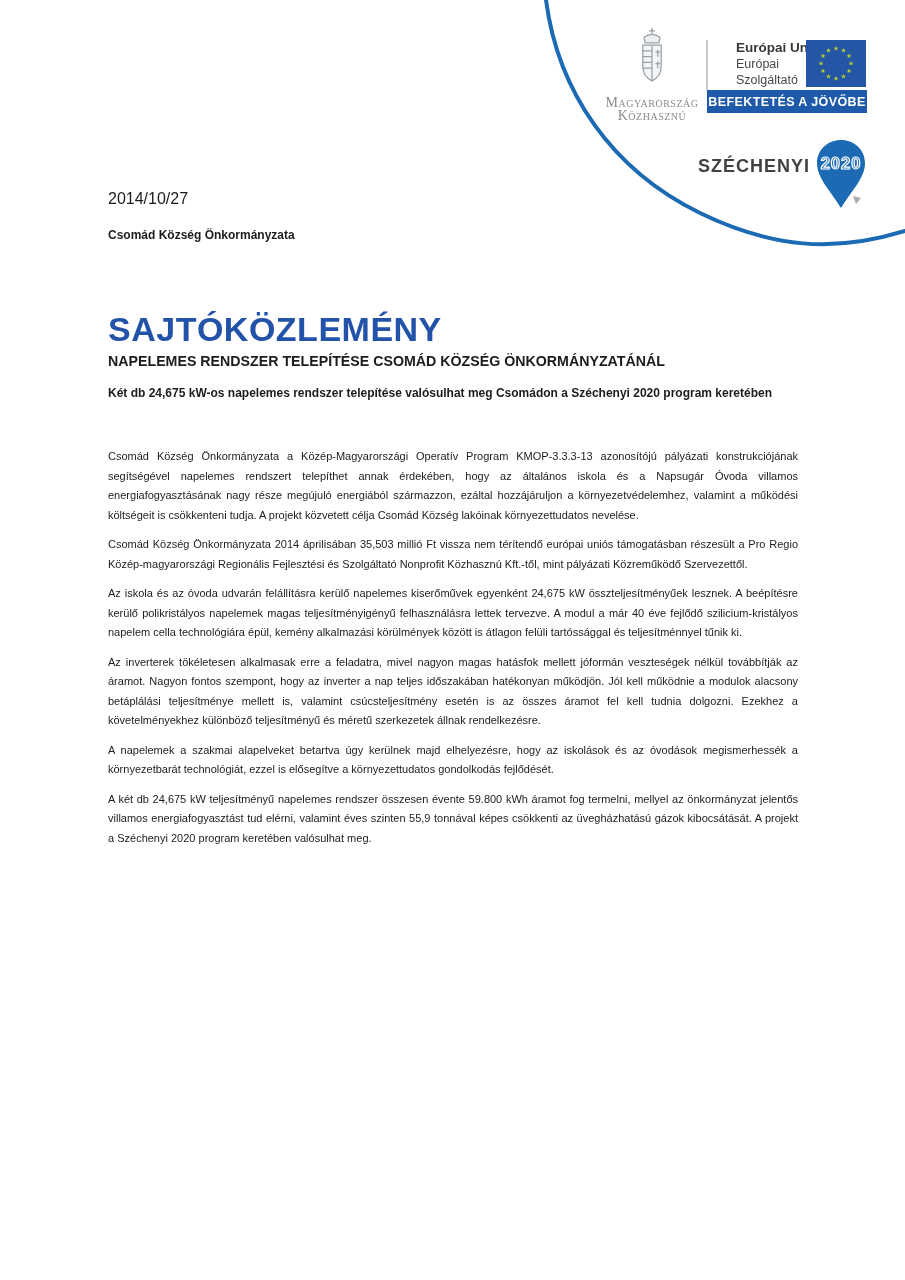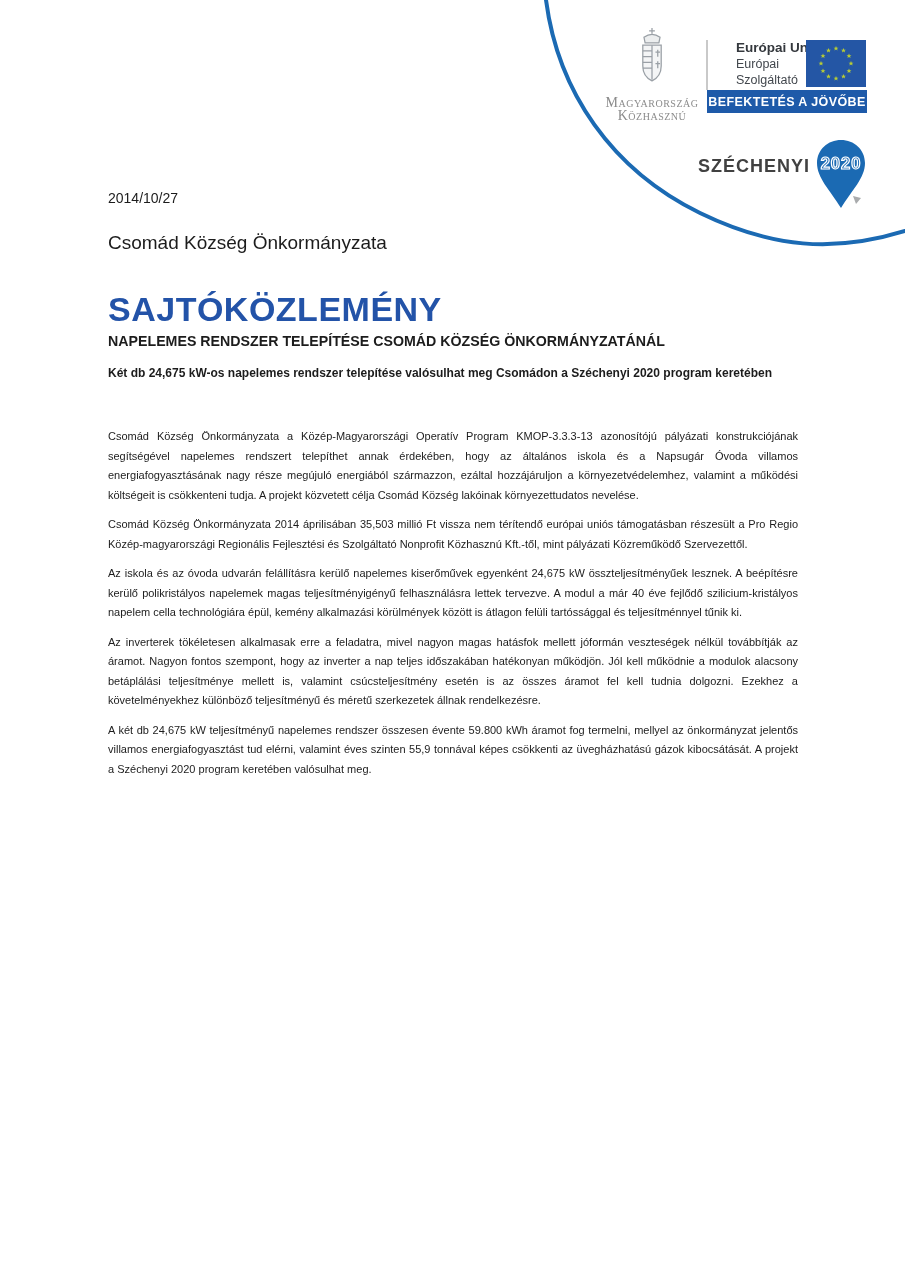--- a/index.html
+++ b/index.html
@@ -46,22 +46,22 @@
   .szechenyi{position:absolute;left:698px;top:150px;display:flex;align-items:flex-start;}
   .szechenyi .sz-name{font-size:18px;font-weight:bold;color:var(--szechenyi-gray);
     letter-spacing:1px;margin-top:6px;}
   .szechenyi .pin-wrap{position:relative;width:56px;height:72px;margin-left:5px;margin-top:-12px;}
   .szechenyi .pin-year{position:absolute;left:0;top:16px;width:52px;text-align:center;
     font-size:16.5px;font-weight:bold;letter-spacing:1px;color:transparent;
     -webkit-text-stroke:1.2px #ffffff;}
 
   
   .doc{position:absolute;left:108px;top:190px;width:690px;}
-  .date{font-size:14px;margin-bottom:26px;}
-  .org{font-size:19px;font-weight:normal;margin-bottom:36px;}
+  .date{font-size:16px;margin-bottom:20px;}
+  .org{font-size:12px;font-weight:bold;margin-bottom:68px;}
   .title{font-size:34px;font-weight:bold;color:var(--heading-blue);letter-spacing:.5px;margin-bottom:4px;}
   .subtitle{font-size:14.8px;font-weight:bold;margin-bottom:14px;white-space:nowrap;
     transform:scaleX(.96);transform-origin:left;}
   .lead{font-size:12px;font-weight:bold;text-align:justify;line-height:20px;margin-bottom:44px;}
   .para{font-size:11px;line-height:19.5px;text-align:justify;margin-bottom:10px;}
 </style>
 </head>
 <body>
 
 <div class="page">
@@ -131,16 +131,17 @@
     <div class="date">2014/10/27</div>
     <div class="org">Csomád Község Önkormányzata</div>
     <div class="title">SAJTÓKÖZLEMÉNY</div>
     <div class="subtitle">NAPELEMES RENDSZER TELEPÍTÉSE CSOMÁD KÖZSÉG ÖNKORMÁNYZATÁNÁL</div>
     <div class="lead">Két db 24,675 kW-os napelemes rendszer telepítése valósulhat meg Csomádon a Széchenyi 2020 program keretében</div>
 
     <p class="para">Csomád Község Önkormányzata a Közép-Magyarországi Operatív Program KMOP-3.3.3-13 azonosítójú pályázati konstrukciójának segítségével napelemes rendszert telepíthet annak érdekében, hogy az általános iskola és a Napsugár Óvoda villamos energiafogyasztásának nagy része megújuló energiából származzon, ezáltal hozzájáruljon a környezetvédelemhez, valamint a működési költségeit is csökkenteni tudja. A projekt közvetett célja Csomád Község lakóinak környezettudatos nevelése.</p>
     <p class="para">Csomád Község Önkormányzata 2014 áprilisában 35,503 millió Ft vissza nem térítendő európai uniós támogatásban részesült a Pro Regio Közép-magyarországi Regionális Fejlesztési és Szolgáltató Nonprofit Közhasznú Kft.-től, mint pályázati Közreműködő Szervezettől.</p>
     <p class="para">Az iskola és az óvoda udvarán felállításra kerülő napelemes kiserőművek egyenként 24,675 kW összteljesítményűek lesznek. A beépítésre kerülő polikristályos napelemek magas teljesítményigényű felhasználásra lettek tervezve. A modul a már 40 éve fejlődő szilicium-kristályos napelem cella technológiára épül, kemény alkalmazási körülmények között is átlagon felüli tartóssággal és teljesítménnyel tűnik ki.</p>
     <p class="para">Az inverterek tökéletesen alkalmasak erre a feladatra, mivel nagyon magas hatásfok mellett jóformán veszteségek nélkül továbbítják az áramot. Nagyon fontos szempont, hogy az inverter a nap teljes időszakában hatékonyan működjön. Jól kell működnie a modulok alacsony betáplálási teljesítménye mellett is, valamint csúcsteljesítmény esetén is az összes áramot fel kell tudnia dolgozni. Ezekhez a követelményekhez különböző teljesítményű és méretű szerkezetek állnak rendelkezésre.</p>
+    <p class="para">A napelemek a szakmai alapelveket betartva úgy kerülnek majd elhelyezésre, hogy az iskolások és az óvodások megismerhessék a környezetbarát technológiát, ezzel is elősegítve a környezettudatos gondolkodás fejlődését.</p>
     <p class="para">A két db 24,675 kW teljesítményű napelemes rendszer összesen évente 59.800 kWh áramot fog termelni, mellyel az önkormányzat jelentős villamos energiafogyasztást tud elérni, valamint éves szinten 55,9 tonnával képes csökkenti az üvegházhatású gázok kibocsátását. A projekt a Széchenyi 2020 program keretében valósulhat meg.</p>
   </div>
 
 </div>
 
 </body></html>

